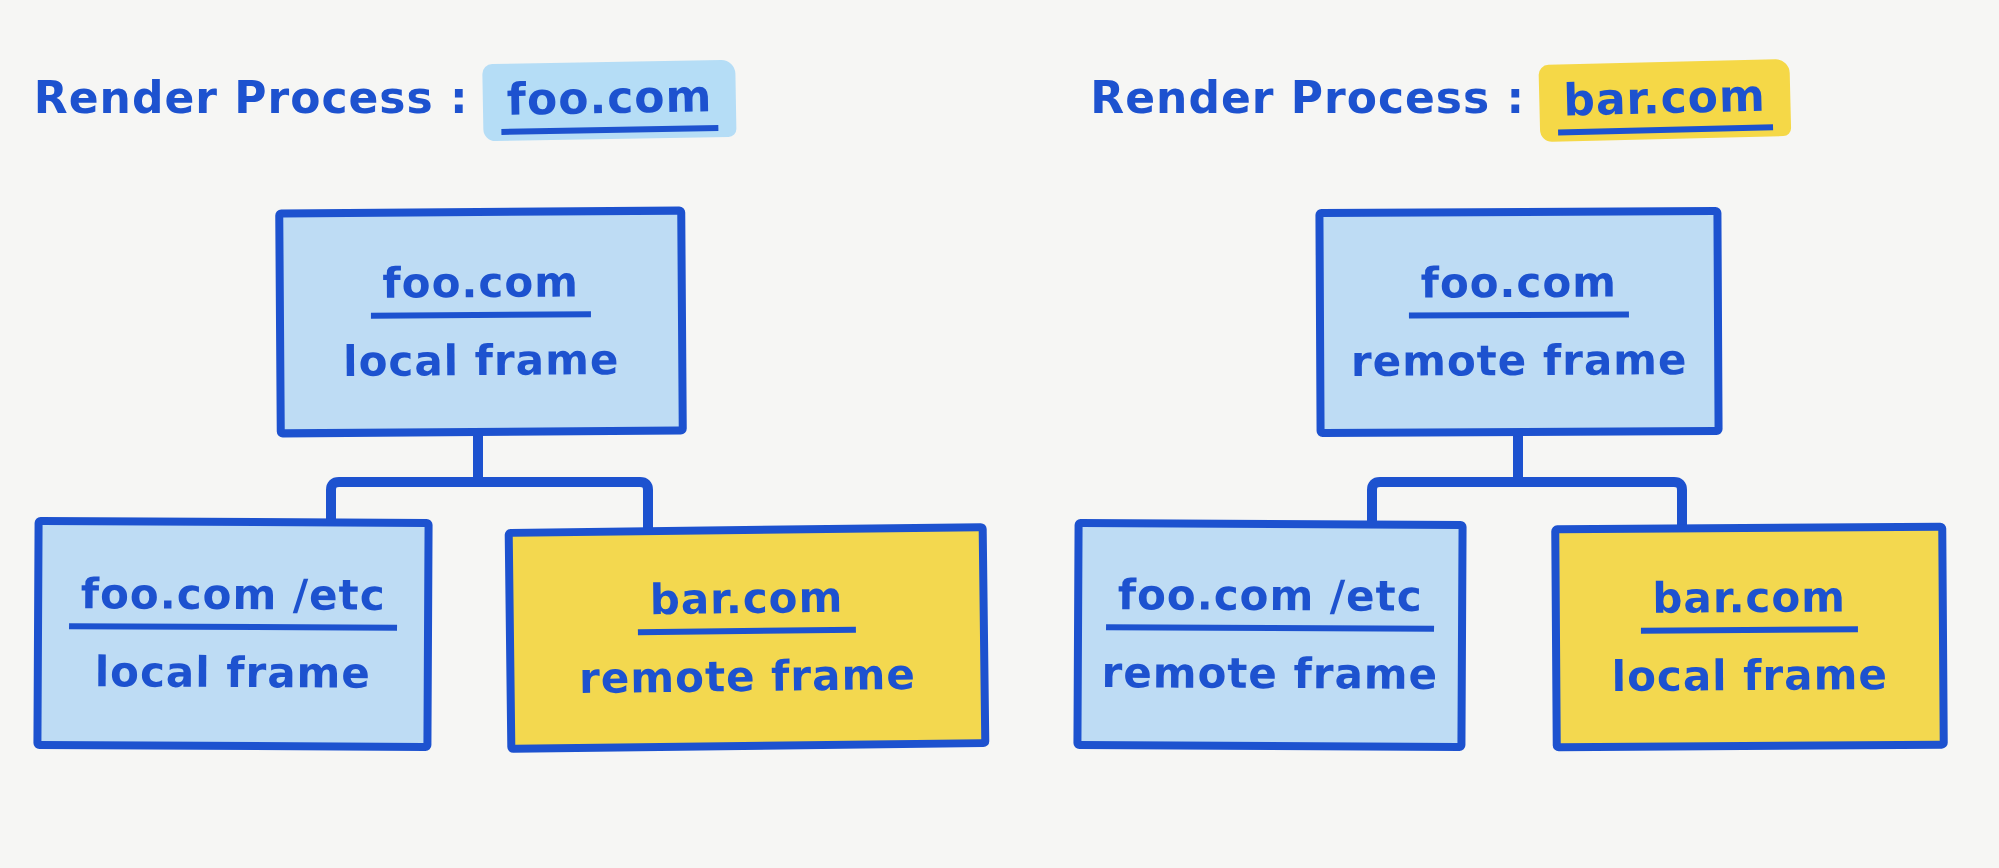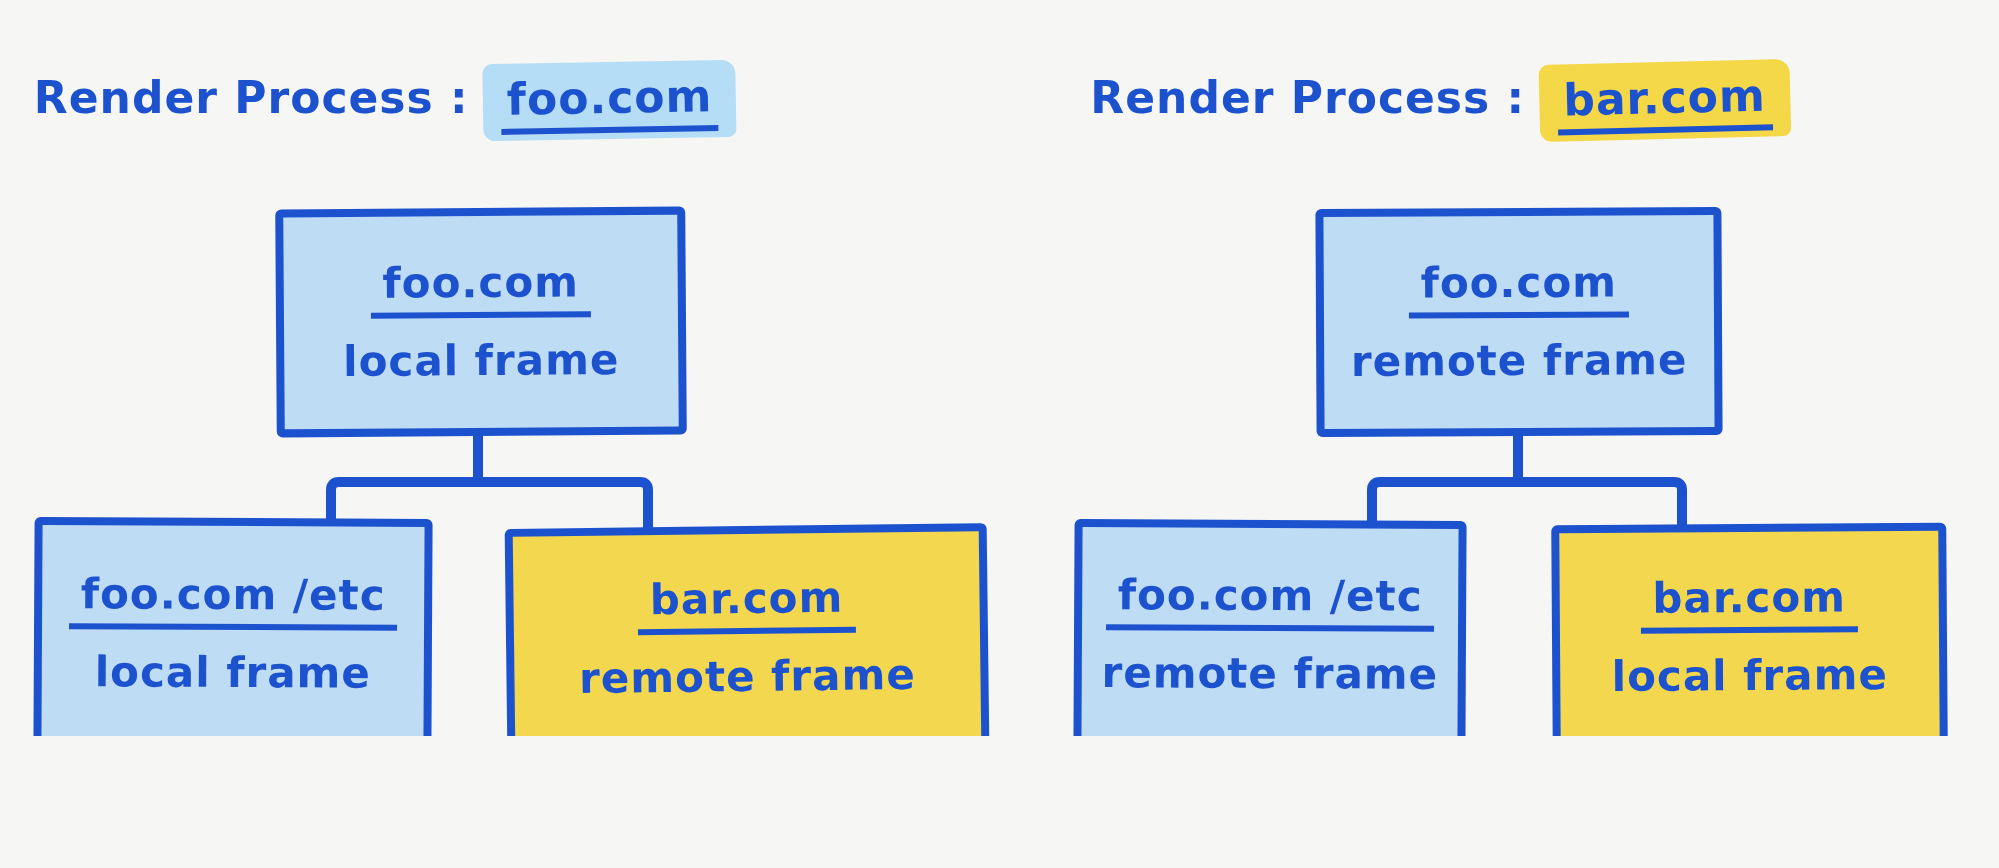--- a/index.html
+++ b/index.html
@@ -11,21 +11,21 @@
     --highlight-yellow:#f5d847;
   }
   *{box-sizing:border-box;margin:0;padding:0;}
   body{
     font-family:"DejaVu Sans", sans-serif;
     background:var(--background);
   }
   .canvas{
     position:relative;
     width:1999px;
-    height:736px;
+    height:868px;
     background:var(--background);
     overflow:hidden;
   }
   
   .process-title{
     position:absolute;
     top:62px;
     transform:translateX(-50%);
     white-space:nowrap;
     font-size:44px;

